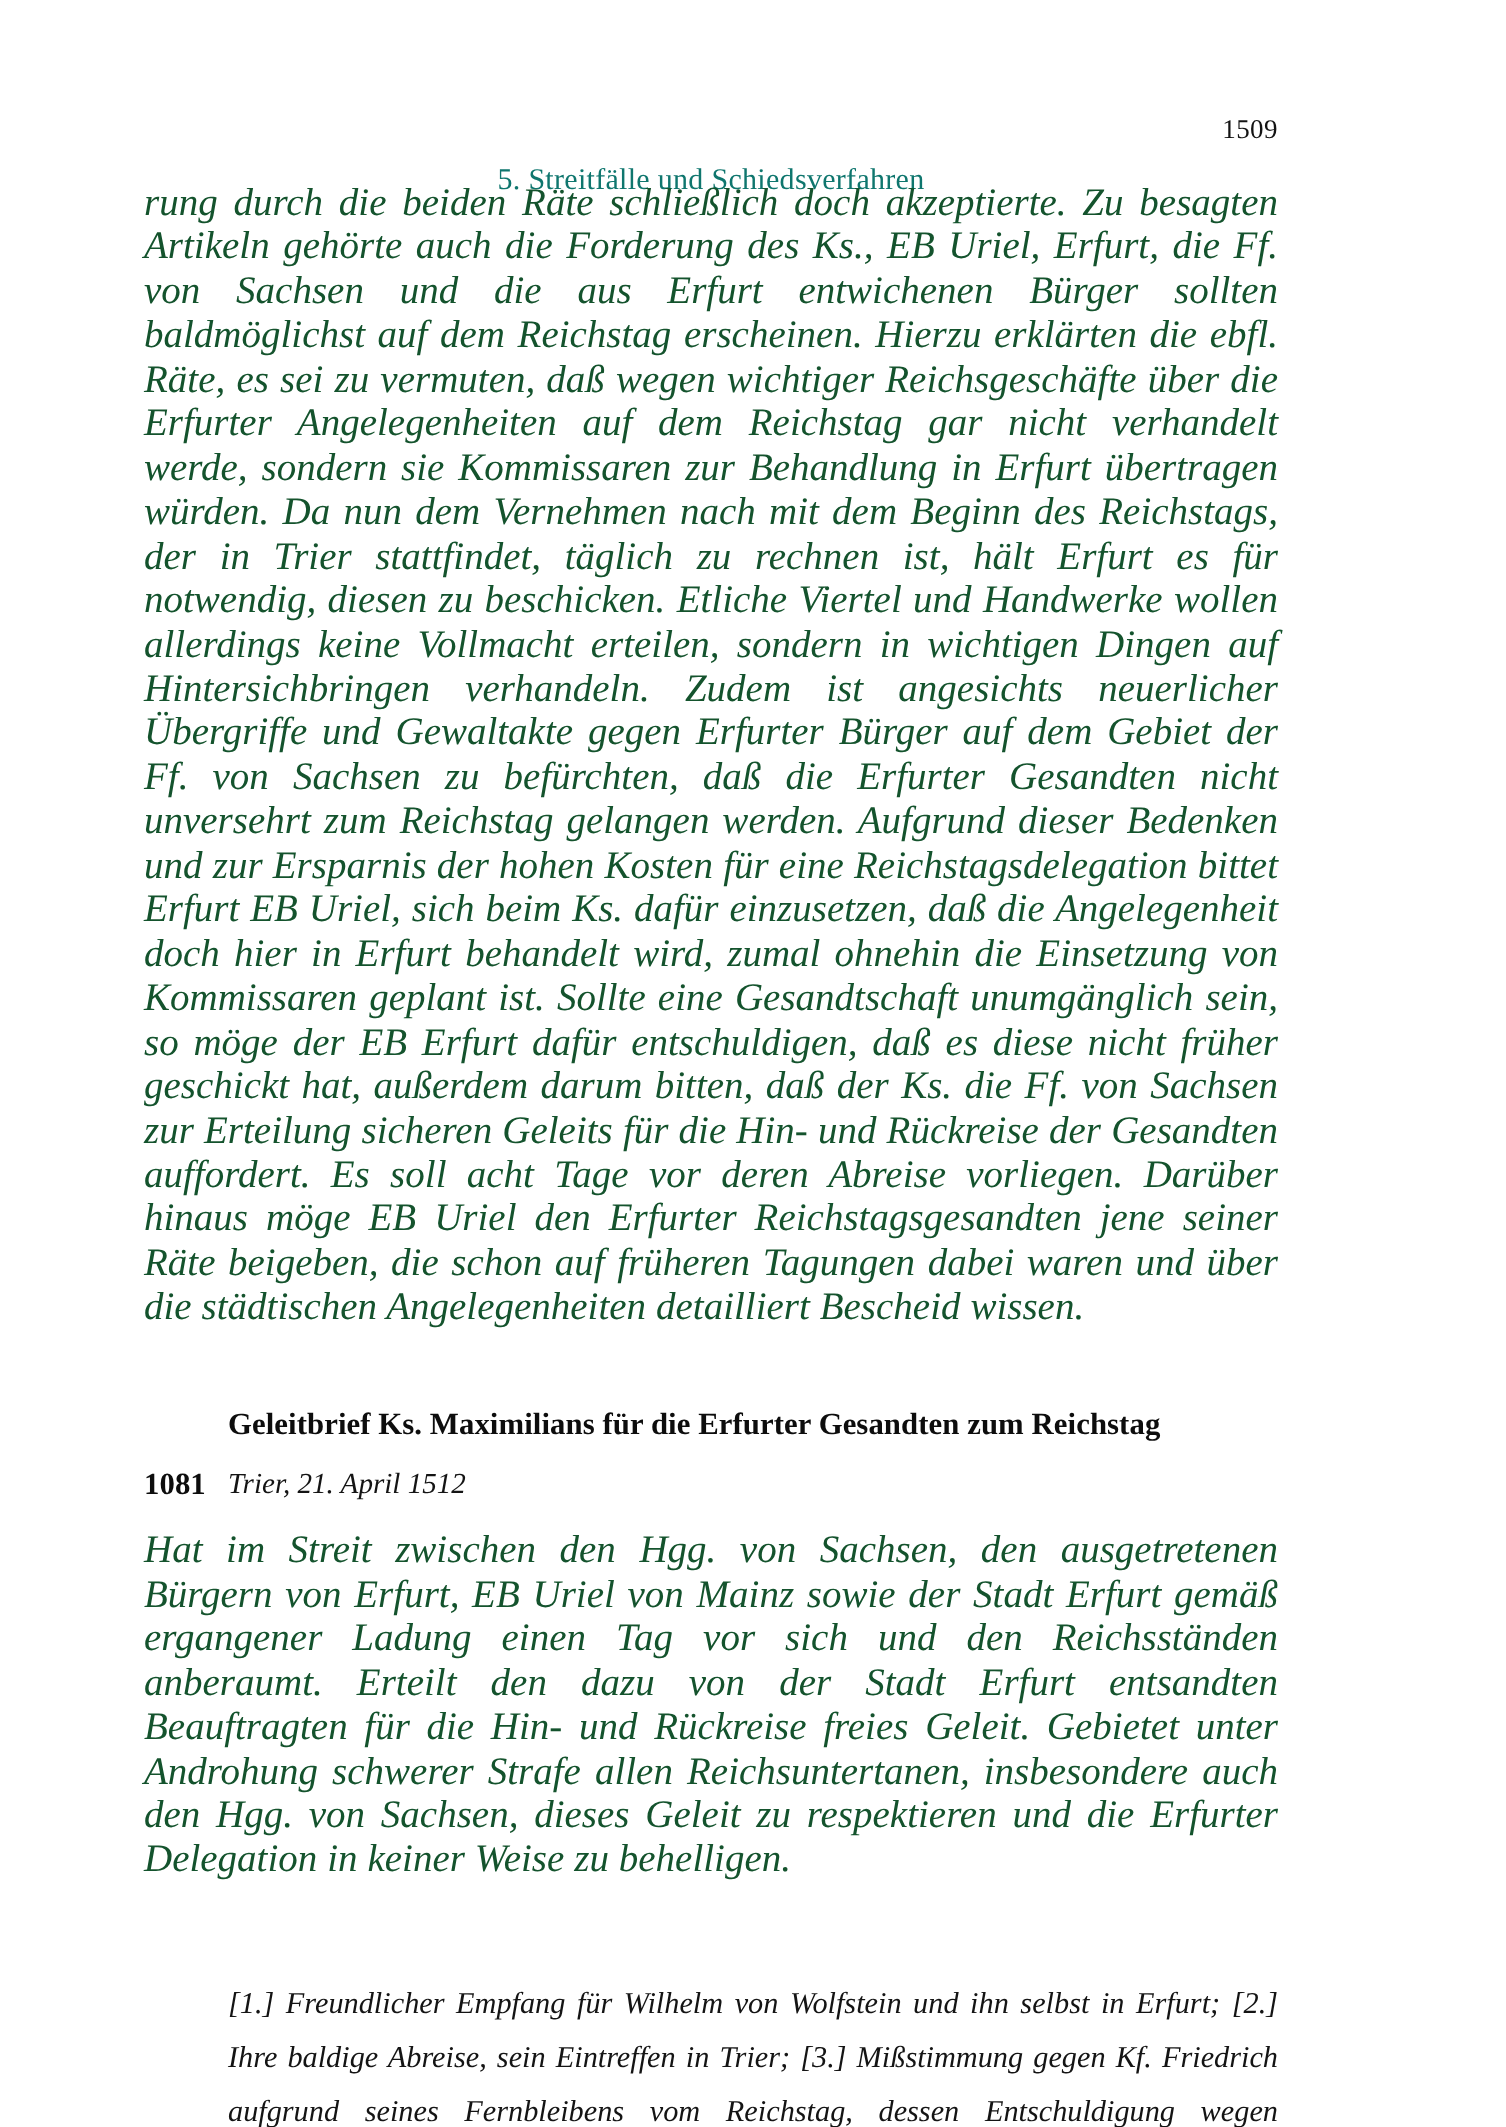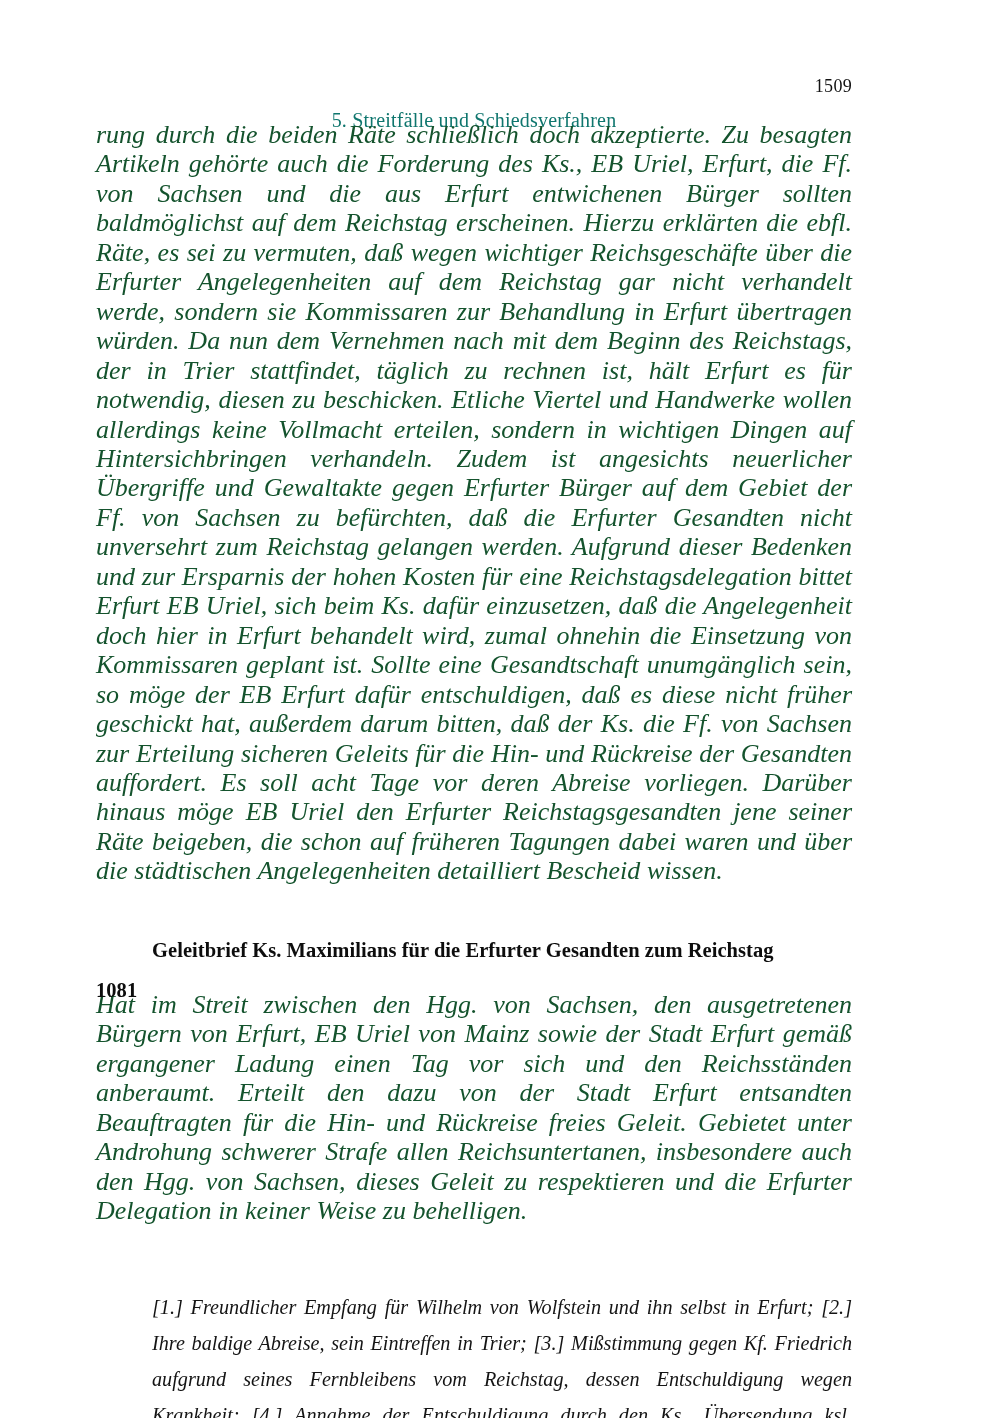--- a/index.html
+++ b/index.html
@@ -137,20 +137,21 @@
     <p class="para cont">rung durch die beiden Räte schließlich doch akzeptierte. Zu besagten Artikeln gehörte auch die Forderung des Ks., EB Uriel, Erfurt, die Ff. von Sachsen und die aus Erfurt entwichenen Bürger sollten baldmöglichst auf dem Reichstag erscheinen. Hierzu erklärten die ebfl. Räte, es sei zu vermuten, daß wegen wichtiger Reichsgeschäfte über die Erfurter Angelegenheiten auf dem Reichstag gar nicht verhandelt werde, sondern sie Kommissaren zur Behandlung in Erfurt übertragen würden. Da nun dem Vernehmen nach mit dem Beginn des Reichstags, der in Trier stattfindet, täglich zu rechnen ist, hält Erfurt es für notwendig, diesen zu beschicken. Etliche Viertel und Handwerke wollen allerdings keine Vollmacht erteilen, sondern in wichtigen Dingen auf Hintersichbringen verhandeln. Zudem ist angesichts neuerlicher Übergriffe und Gewaltakte gegen Erfurter Bürger auf dem Gebiet der Ff. von Sachsen zu befürchten, daß die Erfurter Gesandten nicht unversehrt zum Reichstag gelangen werden. Aufgrund dieser Bedenken und zur Ersparnis der hohen Kosten für eine Reichstagsdelegation bittet Erfurt EB Uriel, sich beim Ks. dafür einzusetzen, daß die Angelegenheit doch hier in Erfurt behandelt wird, zumal ohnehin die Einsetzung von Kommissaren geplant ist. Sollte eine Gesandtschaft unumgänglich sein, so möge der EB Erfurt dafür entschuldigen, daß es diese nicht früher geschickt hat, außerdem darum bitten, daß der Ks. die Ff. von Sachsen zur Erteilung sicheren Geleits für die Hin- und Rückreise der Gesandten auffordert. Es soll acht Tage vor deren Abreise vorliegen. Darüber hinaus möge EB Uriel den Erfurter Reichstagsgesandten jene seiner Räte beigeben, die schon auf früheren Tagungen dabei waren und über die städtischen Angelegenheiten detailliert Bescheid wissen.</p>
 
     <div class="gap-before-entry"></div>
 
     <div class="entry">
       <div class="entry-head">
         <span class="entry-num">1081</span>
         <span class="entry-title">Geleitbrief Ks. Maximilians für die Erfurter Gesandten zum Reichstag</span>
       </div>
       <div class="gap-entry-inner"></div>
+      <div class="entry-meta">Trier, 21. April 1512</div>
       <div class="gap-after-meta"></div>
       <p class="para">Hat im Streit zwischen den Hgg. von Sachsen, den ausgetretenen Bürgern von Erfurt, EB Uriel von Mainz sowie der Stadt Erfurt gemäß ergangener Ladung einen Tag vor sich und den Reichsständen anberaumt. Erteilt den dazu von der Stadt Erfurt entsandten Beauftragten für die Hin- und Rückreise freies Geleit. Gebietet unter Androhung schwerer Strafe allen Reichsuntertanen, insbesondere auch den Hgg. von Sachsen, dieses Geleit zu respektieren und die Erfurter Delegation in keiner Weise zu behelligen.</p>
     </div>
 
     <div class="gap-between-entries"></div>
 
     <div class="entry">
       <div class="gap-entry-inner"></div>
       <div class="entry-summary">[1.] Freundlicher Empfang für Wilhelm von Wolfstein und ihn selbst in Erfurt; [2.] Ihre baldige Abreise, sein Eintreffen in Trier; [3.] Mißstimmung gegen Kf. Friedrich aufgrund seines Fernbleibens vom Reichstag, dessen Entschuldigung wegen Krankheit; [4.] Annahme der Entschuldigung durch den Ks., Übersendung ksl. Ladeschreiben; [5.] Gespräch mit dem Ks. über die La-</div>
     </div>

